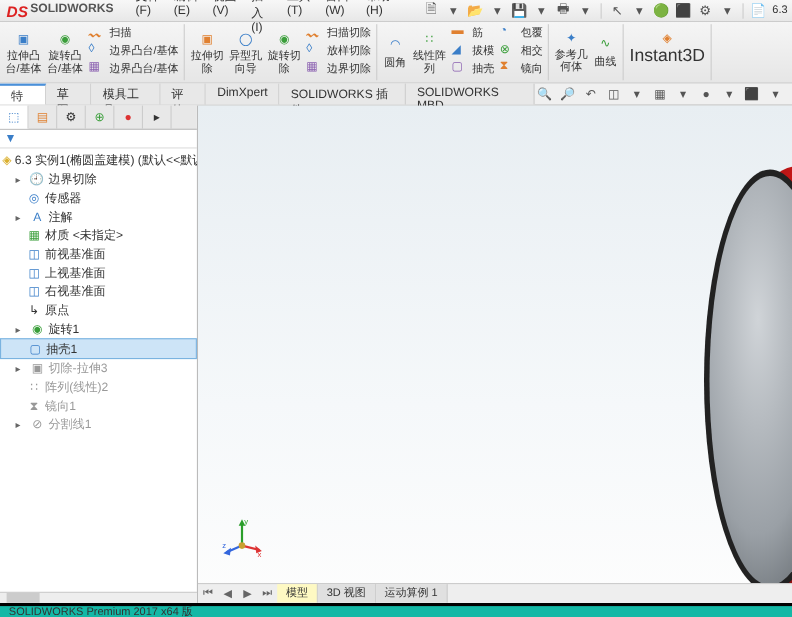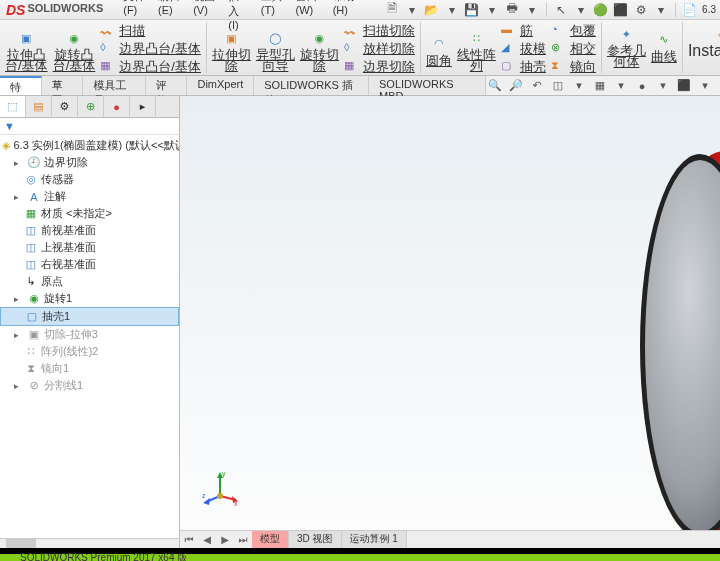--- a/index.html
+++ b/index.html
@@ -15,21 +15,21 @@
 .titletools .ico { width: 16px; height: 16px; display: inline-flex; align-items: center; justify-content: center; font-size: 12px; color: #555; cursor: pointer; }
 .titletools .sep { width: 1px; height: 14px; background: #ccc; margin: 0 2px; }
 
 
 .ribbon { display: flex; background: linear-gradient(#f5f5f5, #e6e6e6); border-bottom: 1px solid #bbb; height: 56px; padding: 2px 0; overflow: hidden; }
 .rgroup { display: flex; flex-direction: column; align-items: center; border-right: 1px solid #ccc; padding: 0 3px; }
 .rbtn { display: flex; flex-direction: column; align-items: center; padding: 1px 2px; cursor: pointer; }
 .rbtn .ri { width: 22px; height: 22px; display: flex; align-items: center; justify-content: center; }
 .rbtn .rl { font-size: 16px; line-height: 11px; text-align: center; white-space: nowrap; }
 .rrow { display: flex; align-items: center; gap: 1px; }
-.rrow .rl { font-size: 13px; white-space: nowrap; text-decoration: underline; }
+.rrow .rl { font-size: 10px; white-space: nowrap; }
 .rsmall { display: flex; align-items: center; gap: 3px; padding: 0 2px; cursor: pointer; }
 .rsmall .ri { width: 16px; height: 16px; }
 
 
 .tabstrip { height: 20px; background: #f0f0f0; border-bottom: 1px solid #bbb; display: flex; }
 .tab { padding: 2px 10px; border-right: 1px solid #ccc; cursor: pointer; background: #e8e8e8; }
 .tab.active { background: #fff; border-top: 2px solid #4a90d9; }
 .viewtools { margin-left: auto; display: flex; gap: 3px; padding-right: 6px; align-items: center; }
 .viewtools .ico { width: 18px; height: 18px; display: inline-flex; align-items: center; justify-content: center; color: #555; cursor: pointer; }
 
@@ -53,24 +53,24 @@
 
 
 .model { position: absolute; left: 420px; top: 50px; width: 200px; height: 400px; }
 .model svg { width: 100%; height: 100%; }
 
 .triad { position: absolute; left: 20px; bottom: 40px; width: 40px; height: 40px; }
 
 
 .vptabs { position: absolute; bottom: 0; left: 0; right: 0; height: 18px; background: #eee; border-top: 1px solid #ccc; display: flex; font-size: 10px; }
 .vptab { padding: 1px 8px; border-right: 1px solid #ccc; cursor: pointer; background: #e0e0e0; }
-.vptab.active { background: #fca5a5; }
+.vptab.active { background: #fef9c3; }
 .vpnav { width: 18px; display: flex; align-items: center; justify-content: center; color: #666; cursor: pointer; }
 
-.statusbar { height: 13px; background: #84cc16; border-top: 6px solid #000000; font-size: 10px; padding: 0 20px; display: flex; align-items: center; }
+.statusbar { height: 13px; background: #14b8a6; border-top: 3px solid #000000; font-size: 10px; padding: 0 8px; display: flex; align-items: center; }
 
 
 .c-blue { color: #3a7ec8; }
 .c-green { color: #3a9e3a; }
 .c-orange { color: #e08030; }
 .c-red { color: #d33; }
 .c-yellow { color: #dbb030; }
 .c-purple { color: #8a5fb0; }
 </style>
 </head>

